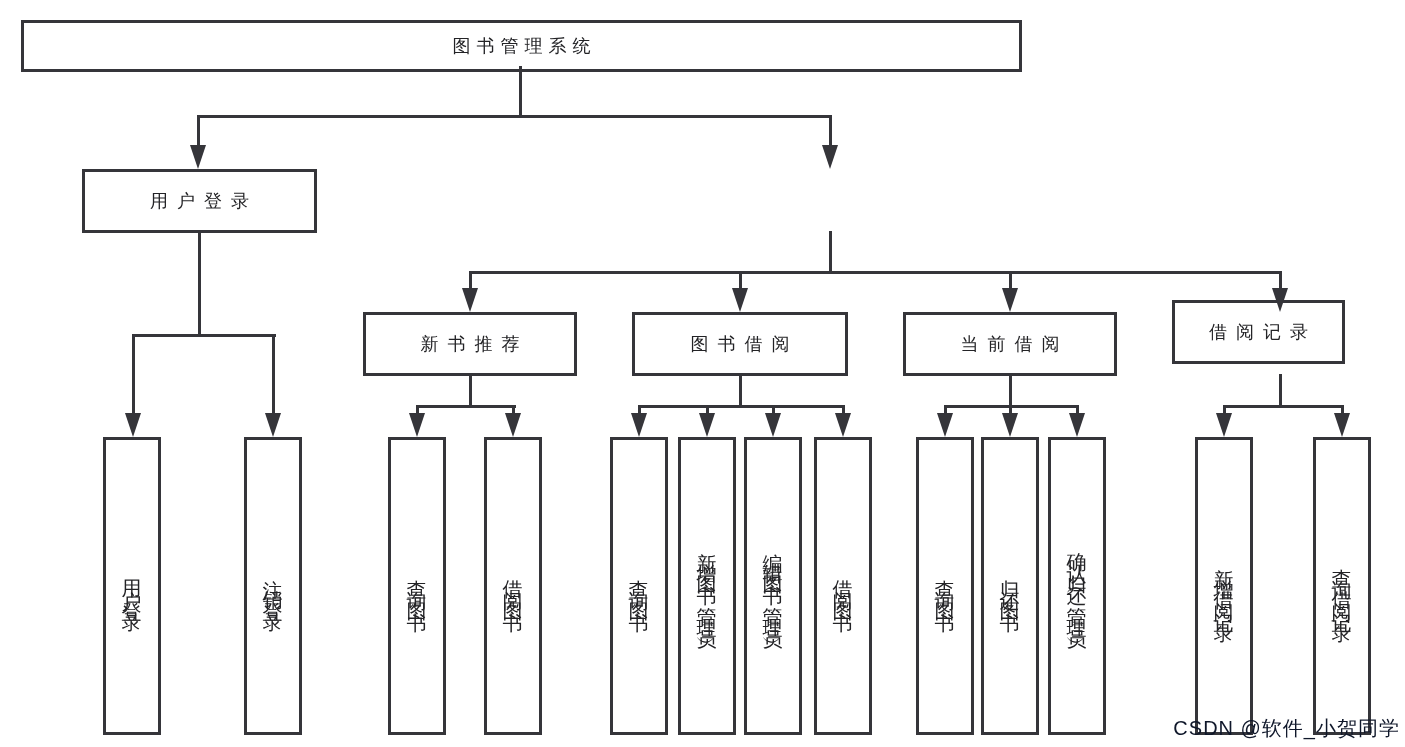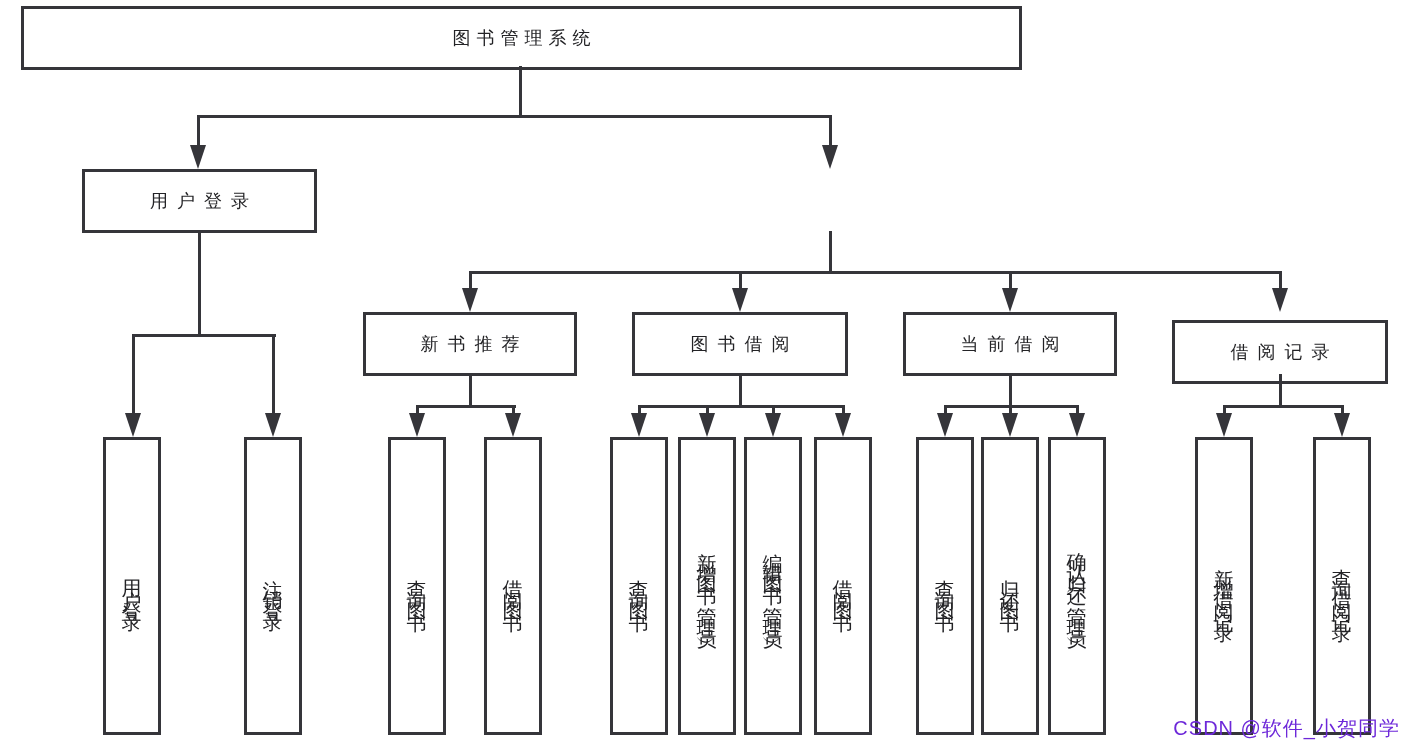--- a/index.html
+++ b/index.html
@@ -17,41 +17,41 @@
   .leaf span {
     writing-mode:vertical-rl; text-orientation:upright;
     font-size:20px; letter-spacing:11px; line-height:1;
   }
   .vl { position:absolute; width:3px; background:#35353a; }
   .hl { position:absolute; height:3px; background:#35353a; }
   .ah { position:absolute; width:0; height:0;
         border-left:8px solid transparent; border-right:8px solid transparent;
         border-top:24px solid #35353a; }
   .watermark {
-    position:absolute; right:5px; bottom:5px; color:#6d28d9; font-size:20px;
+    position:absolute; right:5px; bottom:5px; color:#0f172a; font-size:20px;
     letter-spacing:1px; white-space:nowrap;
   }
 </style>
 </head>
 <body>
 
 <div class="canvas">
 
-  <div class="box root" style="left:21px;top:6px;width:1001px;height:64px">图书管理系统</div>
+  <div class="box root" style="left:21px;top:20px;width:1001px;height:52px">图书管理系统</div>
 
   <div class="box" style="left:82px;top:169px;width:235px;height:64px">用户登录</div>
 
 
   <div class="box" style="left:363px;top:312px;width:214px;height:64px">新书推荐</div>
 
   <div class="box" style="left:903px;top:312px;width:214px;height:64px">当前借阅</div>
 
   <div class="box" style="left:632px;top:312px;width:216px;height:64px">图书借阅</div>
 
-  <div class="box" style="left:1172px;top:320px;width:216px;height:64px">借阅记录</div>
+  <div class="box" style="left:1172px;top:300px;width:173px;height:64px">借阅记录</div>
 
   <div class="box leaf" style="left:103px">
       <span>用户登录</span>
     </div>
   <div class="box leaf" style="left:244px">
       <span>注销登录</span>
     </div>
 
   <div class="box leaf" style="left:388px">
       <span>查询图书</span>

